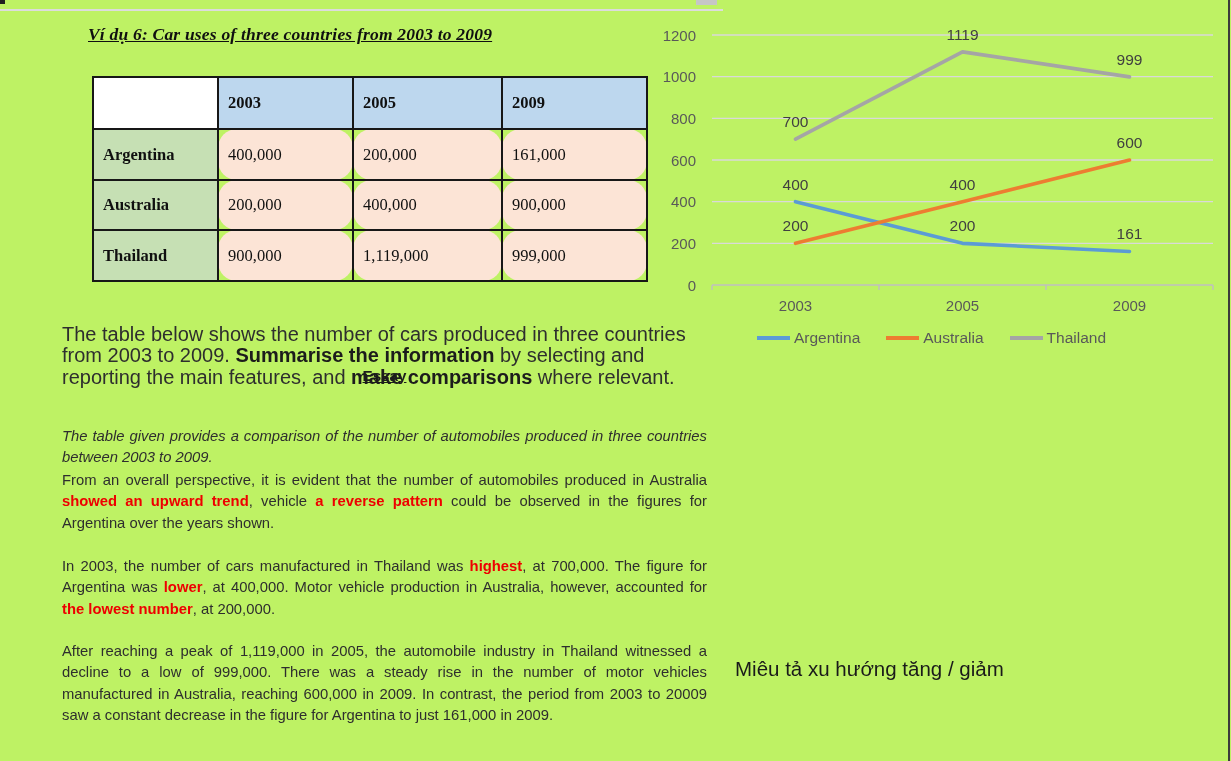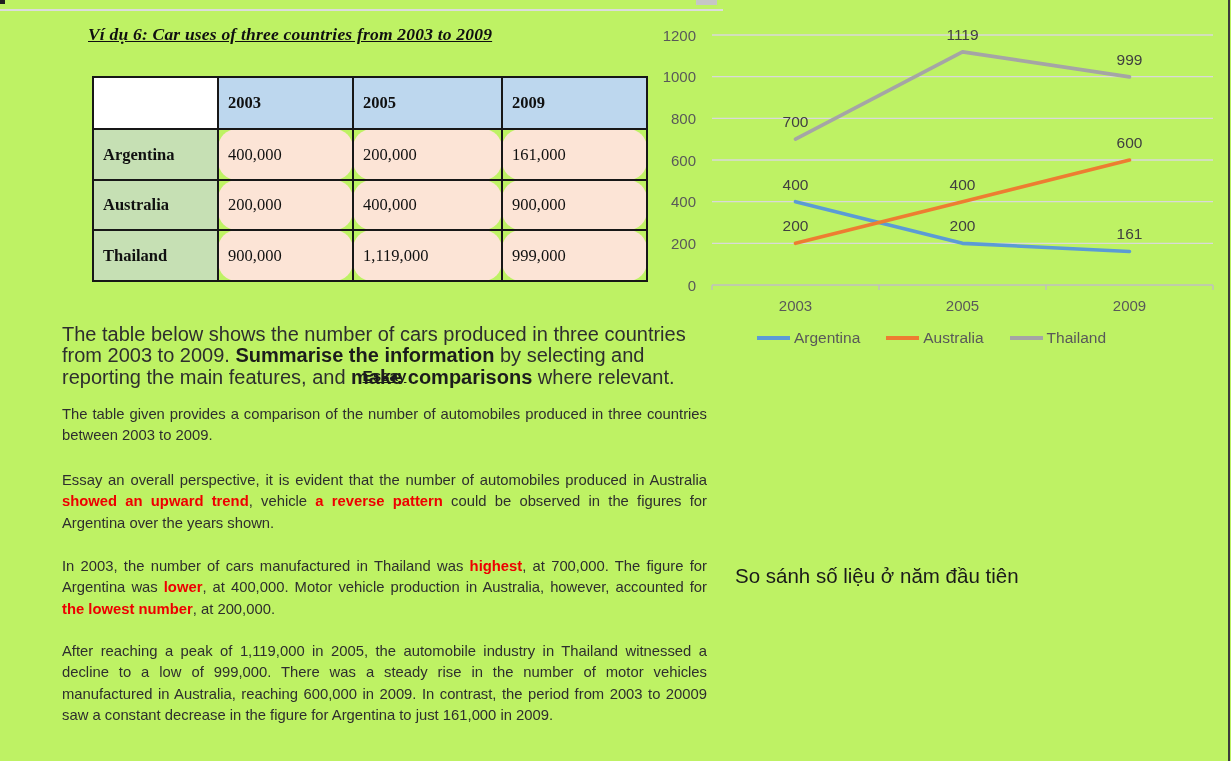--- a/index.html
+++ b/index.html
@@ -23,21 +23,21 @@
   table.data th{font-weight:bold;}
   .c0{width:108px;} .c1{width:118px;} .c2{width:132px;} .c3{width:128px;}
   .rh{height:52px;} .r1{height:51px;} .r2{height:50px;} .r3{height:51px;}
   .hdr{background:#BDD7EE;} .lbl{background:#C6E0B4;font-weight:bold;font-size:16px;} .val{background:#FCE4D6;border-radius:19px;}
   .corner-cell{background:#ffffff;}
 
   .task{position:absolute;left:62px;top:296px;width:645px;font-size:20px;line-height:21.4px;margin-top:28px;}
   .essay-h{position:absolute;left:62px;top:367px;width:645px;text-align:center;font-weight:bold;
            text-decoration:underline;font-size:15.2px;color:#1c1c1c;}
   .para{position:absolute;left:62px;width:645px;font-size:14.8px;line-height:21.4px;text-align:justify;}
-  .p1{top:404px;} .p2{top:470px;} .p3{top:556px;} .p4{top:641px;}
+  .p1{top:426px;font-style:italic;} .p2{top:470px;} .p3{top:556px;} .p4{top:641px;}
   .b{font-weight:bold;color:#1c1c1c;}
   .r{font-weight:bold;color:#ee0000;margin-top:19px;}
 
   
   .chart-svg{position:absolute;left:650px;top:0;}
   .tick{font-size:15px;fill:#595959;font-family:"Liberation Sans",sans-serif;}
   .dlabel{font-size:15.5px;fill:#404040;font-family:"Liberation Sans",sans-serif;}
   .legend{position:absolute;left:650px;top:329px;width:563px;display:flex;justify-content:center;
           gap:26px;align-items:center;font-size:15.5px;color:#595959;}
   .legend-item{display:flex;align-items:center;}
@@ -86,21 +86,21 @@
       <td class="val">999,000</td>
     </tr>
   </tbody>
     </table>
 
   <div class="task"><span>The table below shows the number of cars produced in three countries from 2003 to 2009. </span><span class="b">Summarise the information</span><span> by selecting and reporting the main features, and </span><span class="b">make comparisons</span><span> where relevant.</span></div>
 
   <div class="essay-h">Essay</div>
 
   <div class="para p1"><span>The table given provides a comparison of the number of automobiles produced in three countries between 2003 to 2009.</span></div>
-  <div class="para p2"><span>Essay an overall perspective, it is evident that the number of automobiles produced in Australia </span><span class="r">showed an upward trend</span><span>, vehicle </span><span class="r">a reverse pattern</span><span> could be observed in the figures for Argentina over the years shown.</span></div>
+  <div class="para p2"><span>From an overall perspective, it is evident that the number of automobiles produced in Australia </span><span class="r">showed an upward trend</span><span>, vehicle </span><span class="r">a reverse pattern</span><span> could be observed in the figures for Argentina over the years shown.</span></div>
   <div class="para p3"><span>In 2003, the number of cars manufactured in Thailand was </span><span class="r">highest</span><span>, at 700,000. The figure for Argentina was </span><span class="r">lower</span><span>, at 400,000. Motor vehicle production in Australia, however, accounted for </span><span class="r">the lowest number</span><span>, at 200,000.</span></div>
   <div class="para p4"><span>After reaching a peak of 1,119,000 in 2005, the automobile industry in Thailand witnessed a decline to a low of 999,000. There was a steady rise in the number of motor vehicles manufactured in Australia, reaching 600,000 in 2009. In contrast, the period from 2003 to 20009 saw a constant decrease in the figure for Argentina to just 161,000 in 2009.</span></div>
 
   <svg class="chart-svg" width="581" height="322" viewBox="0 0 581 322">
       <g>
         <line x1="62" x2="563" y1="285" y2="285" stroke="#BFBFBF" stroke-width="1.4"></line>
         <line x1="62" x2="563" y1="243.33333333333334" y2="243.33333333333334" stroke="#D9D9D9" stroke-width="1.4"></line>
         <line x1="62" x2="563" y1="201.66666666666669" y2="201.66666666666669" stroke="#D9D9D9" stroke-width="1.4"></line>
         <line x1="62" x2="563" y1="160" y2="160" stroke="#D9D9D9" stroke-width="1.4"></line>
         <line x1="62" x2="563" y1="118.33333333333334" y2="118.33333333333334" stroke="#D9D9D9" stroke-width="1.4"></line>
@@ -152,15 +152,15 @@
       <div class="legend-item">
         <div class="sw" style="background: rgb(237, 125, 49);"></div>
         <span>Australia</span>
       </div>
       <div class="legend-item">
         <div class="sw" style="background: rgb(165, 165, 165);"></div>
         <span>Thailand</span>
       </div>
     </div>
 
-  <div class="note n2">So sánh số liệu ở năm đầu tiên</div>
+  <div class="note n3">Miêu tả xu hướng tăng / giảm</div>
 
 </div>
 
 </body></html>

